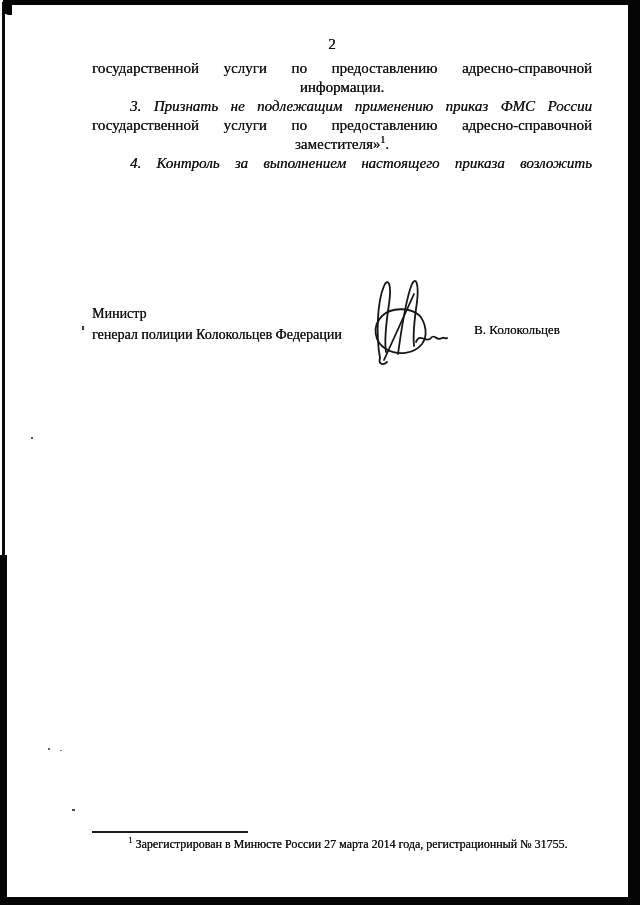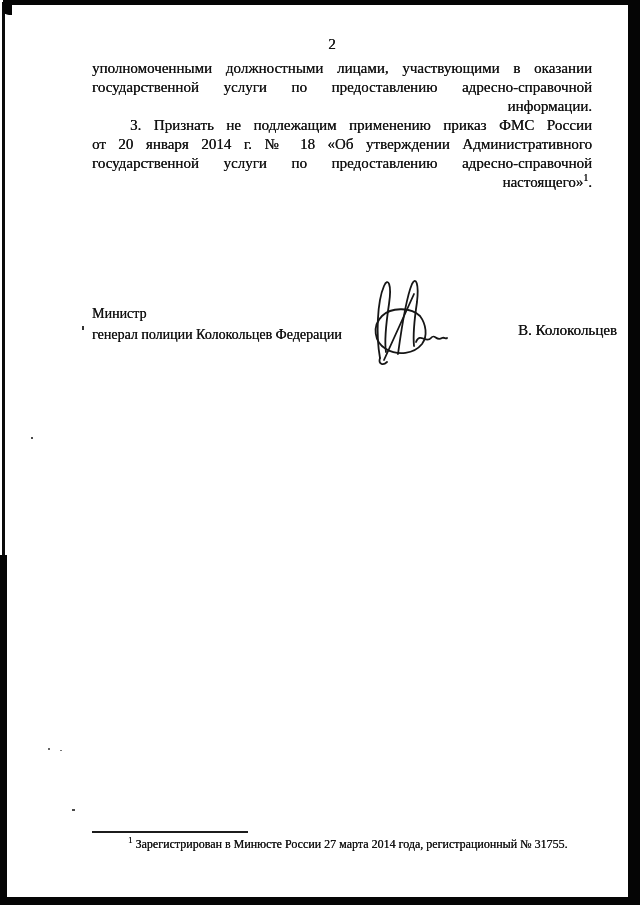--- a/index.html
+++ b/index.html
@@ -41,35 +41,34 @@
     font-size:15px; line-height:16px;
     text-shadow: 0.2px 0 0 currentColor;
   }
   .body-text {
     position:absolute; left:92px; top:59px; width:500px;
     font-size:15px;
     text-shadow: 0.2px 0 0 currentColor;
   }
   .line { height:19px; line-height:19px; overflow:hidden; }
   .jline { text-align:justify; text-align-last:justify; }
-  .lline { text-align:right; }
-  .indent { padding-left:38px; }
+  .lline { text-align:center; }
+  .indent { padding-left:38px;font-style:italic; }
   sup { font-size:10px; line-height:0; vertical-align:super; }
 
   
   .minister-title {
     position:absolute; left:92px; top:303px; width:300px;
     font-size:14px; line-height:21px;
     text-shadow: 0.2px 0 0 currentColor;
   }
   .signer-name {
     position:absolute; left:474px; top:321px; width:120px;
-    font-size:15px; line-height:18px;
+    font-size:13px; line-height:18px;
     text-shadow: 0.2px 0 0 currentColor;
-    margin-left: 44px;
   }
   .signature-svg { position:absolute; left:356px; top:274px; width:96px; height:96px; }
 
   
   .footnote-rule {
     position:absolute; left:92px; top:831px; width:156px; height:2px; background:#1c1c1c;
   }
   .footnote {
     position:absolute; left:92px; top:836px; width:500px;
     font-size:12px; line-height:16px;
@@ -93,27 +92,26 @@
 
   <div class="speck speck-a"></div>
   <div class="speck speck-b"></div>
   <div class="speck speck-c"></div>
   <div class="speck speck-d"></div>
   <div class="speck speck-e"></div>
 
   <div class="page-number">2</div>
 
   <div class="body-text">
-    <div class="line jline">уполномоченными должностными лицами, участвующими в оказании</div>
     <div class="line jline">государственной услуги по предоставлению адресно-справочной</div>
     <div class="line lline">информации.</div>
     <div class="line jline indent">3. Признать не подлежащим применению приказ ФМС России</div>
-    <div class="line jline">от 20 января 2014 г. № 18 «Об утверждении Административного</div>
     <div class="line jline">государственной услуги по предоставлению адресно-справочной</div>
-    <div class="line lline"><span>настоящего»</span><sup>1</sup><span>.</span></div>
+    <div class="line lline"><span>заместителя»</span><sup>1</sup><span>.</span></div>
+    <div class="line jline indent">4. Контроль за выполнением настоящего приказа возложить</div>
   </div>
 
   <div class="minister-title">
     <div>Министр</div>
     <div>генерал полиции Колокольцев Федерации</div>
   </div>
 
   <svg class="signature-svg" viewBox="0 0 96 96" fill="none" stroke="#161616" stroke-width="1.8" stroke-linecap="round" stroke-linejoin="round">
     <path d="M24,84 C20,62 21,28 28,12 C32,3 36,10 33,30 C30,50 28,66 30,78"></path>
     <path d="M42,80 C45,58 50,24 56,10 C60,2 63,10 61,28 C58,48 57,62 58,72"></path>

